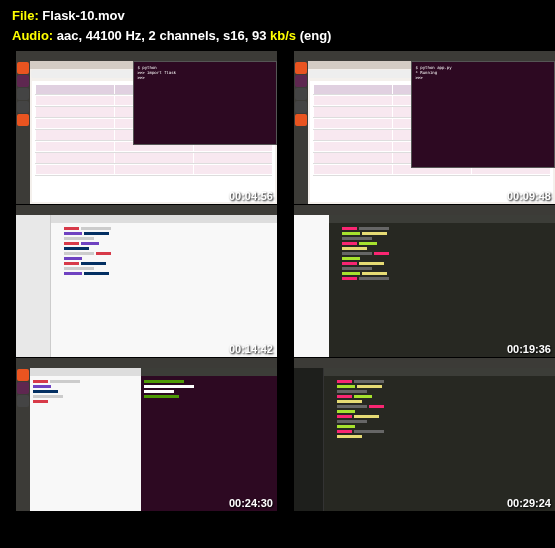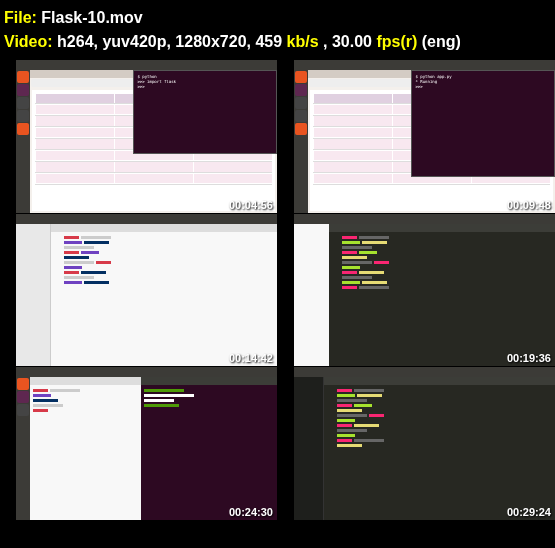--- a/index.html
+++ b/index.html
@@ -1,17 +1,17 @@
 <!DOCTYPE html>
 <html><head>
 <meta charset="utf-8">
 <style>
   * { margin: 0; padding: 0; box-sizing: border-box; }
   body { width: 555px; height: 548px; background: #000; font-family: Arial, sans-serif; overflow: hidden; }
-  .header { background: #000; color: #fff; padding: 6px 4px; font-size: 16px; font-weight: bold; line-height: 1.5; }
+  .header { background: #000; color: #fff; padding: 6px 12px; font-size: 13px; font-weight: bold; line-height: 1.5; }
   .header .yellow { color: #ffff00; }
   .grid { display: grid; grid-template-columns: 1fr 1fr; grid-template-rows: 1fr 1fr 1fr; height: 460px; gap: 1px; background: #000; }
   .thumb { position: relative; background: #d946ef; overflow: hidden; margin-left: 16px; }
   .titlebar { height: 10px; background: #3c3b37; width: 100%; display: flex; align-items: center; padding: 0 3px; }
   .launcher { position: absolute; left: 0; top: 10px; width: 14px; height: calc(100% - 10px); background: #3c3b37; display: flex; flex-direction: column; gap: 1px; padding: 1px; }
   .licon { width: 12px; height: 12px; background: #5e2750; border-radius: 2px; }
   .licon.o { background: #e95420; }
   .licon.g { background: #444; }
   .content { position: absolute; left: 14px; top: 10px; right: 0; bottom: 0; display: flex; }
   .browser { flex: 1; background: #f4f0ec; display: flex; flex-direction: column; }
@@ -46,25 +46,23 @@
 </style>
 </head>
 <body>
 
 <div class="header">
   <div>
     <span class="yellow">File:</span>
     <span>Flask-10.mov</span>
   </div>
   <div>
-    <span class="yellow">Video:</span>
-    <span>h264, yuv420p, 1280x720, 459</span>
+    <span class="yellow">Audio:</span>
+    <span>aac, 44100 Hz, 2 channels, s16, 93</span>
     <span class="yellow">kb/s</span>
-    <span>, 30.00</span>
-    <span class="yellow">fps(r)</span>
     <span>(eng)</span>
   </div>
 </div>
 
 <div class="grid">
 
   <div class="thumb">
     <div class="titlebar"></div>
     <div class="launcher">
       <div class="licon o"></div>

